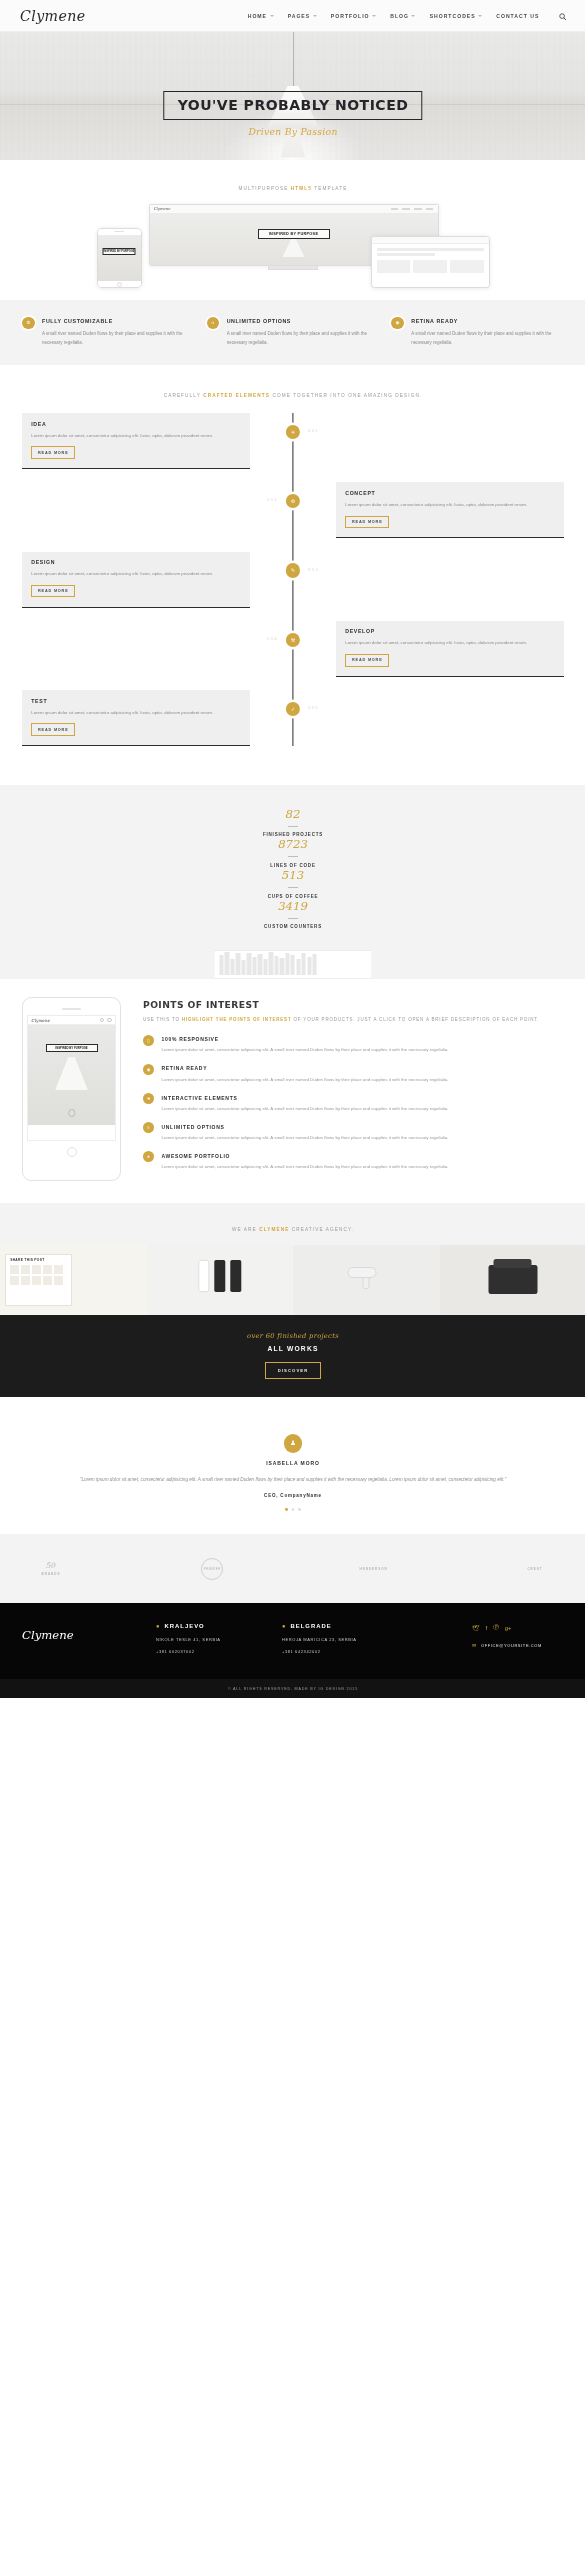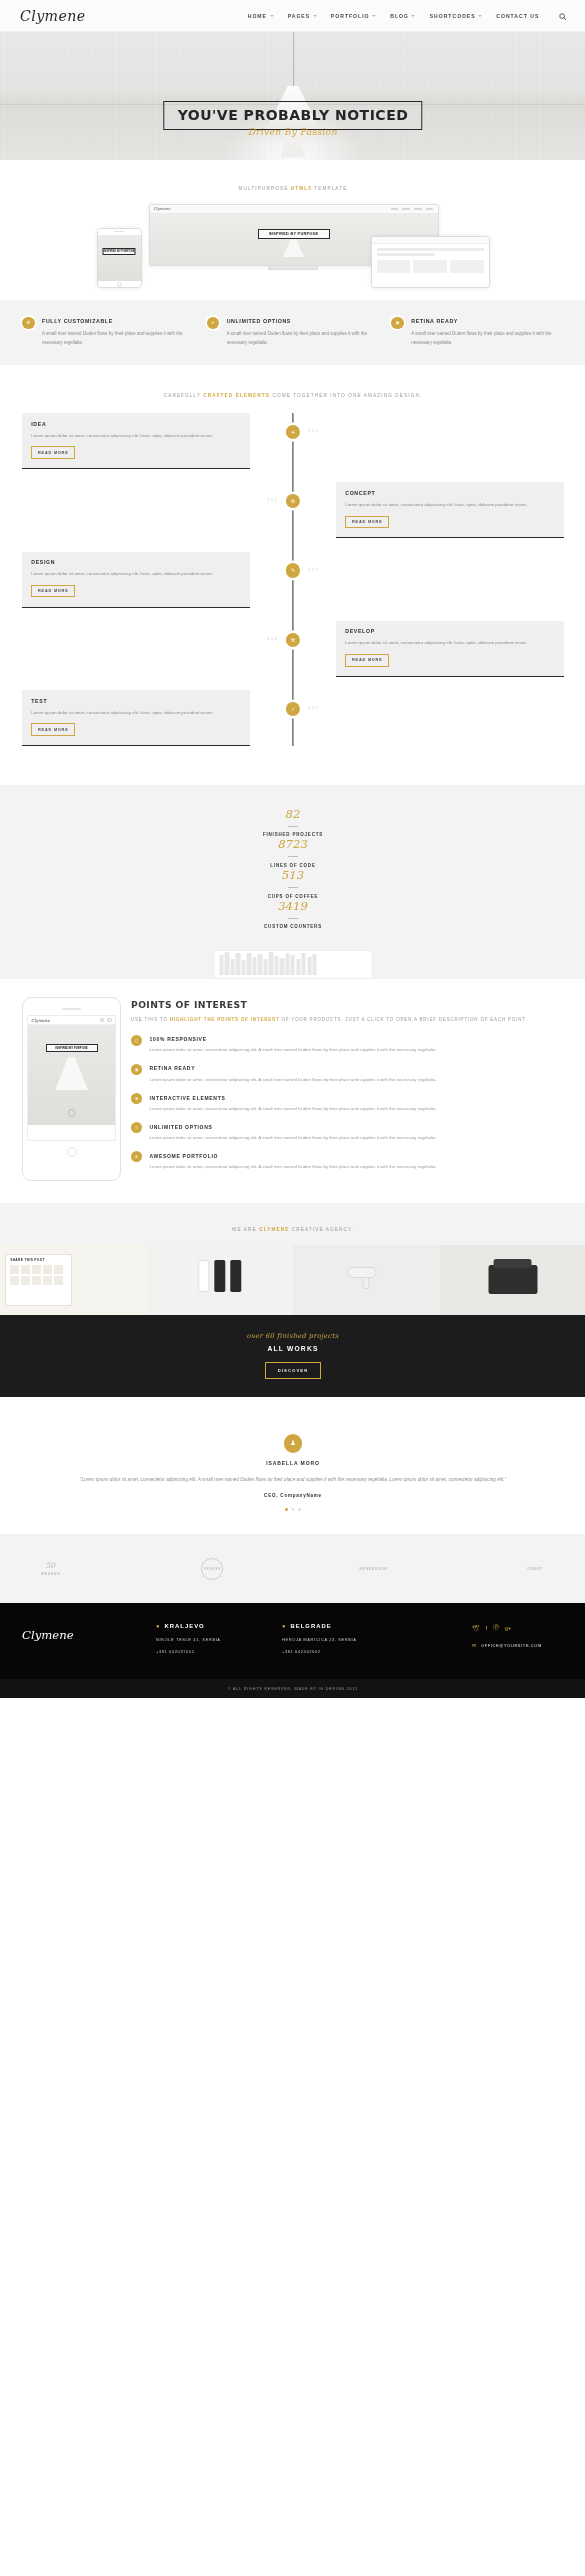--- a/index.html
+++ b/index.html
@@ -59,21 +59,21 @@
   .hero-seam { position: absolute; left:0; right:0; top: 56%; height:0.8px; background: rgba(0,0,0,.07); }
   .cord { position:absolute; left:50%; top:0; width:0.8px; height:55px; background: rgba(0,0,0,.22); }
   .lamp { position:absolute; left:50%; top:54px; transform: translateX(-50%);
     width: 54px; height: 44px;
     background: linear-gradient(180deg,#fdfdfd,#f3f2f0 70%, #e8e7e4);
     clip-path: polygon(40% 0, 60% 0, 100% 100%, 0% 100%);
     box-shadow: 0 1.7px 5px rgba(0,0,0,.06); }
   .lamp-base { position:absolute; left:50%; top:97px; transform:translateX(-50%); width:25px; height:28.5px;
      background: linear-gradient(180deg, rgba(245,244,242,.9), rgba(233,232,229,.7)); clip-path: polygon(30% 0,70% 0,100% 100%,0 100%);}
   .hero-box {
-    position: absolute; left: 50%; top: 69px; transform: translateX(-50%);
+    position: absolute; left: 50%; top: 59px; transform: translateX(-50%);
     border: 1.7px solid #26262a;
     padding: 5px 13.4px 5.9px;
     background: rgba(255,255,255,.06);
   }
   .hero-box h1 {
     font-size: 14px;
     font-weight: 700;
     letter-spacing: 0.5px;
     color: #26262a;
     white-space: nowrap;
@@ -184,21 +184,21 @@
   .counters { background:#f3f3f3; padding: 22px 0 16.7px; display:flex; position:relative;flex-direction:column;}
   .cnt { flex:1; text-align:center; }
   .cnt .v { font-family:"DejaVu Serif",serif; font-style:italic; font-size:11.7px; color:#cfa63f; }
   .cnt .dash { width:10px;height:0.8px;background:#bdbdbd;margin:5px auto 5.9px;}
   .cnt .l { font-size:4.5px; letter-spacing:0.8px; font-weight:700; color:#3a3a3e; text-transform:uppercase;}
   .books { height: 33px; background:#f3f3f3; position:relative; overflow:hidden;}
   .books .shelf { position:absolute;left:50%;transform:translateX(-50%);bottom:0;width:159px;height:28.5px;background:#fff;border:0.8px solid #ededed;display:flex;align-items:flex-end;gap:1.3px;padding:0 5px 2.5px;}
   .books .shelf i { display:block; width:4.2px; background:#e7e7e7;}
 
   
-  .poi { background:#fff; padding: 18.4px 22px 22px; display:flex; gap: 10px; }
+  .poi { background:#fff; padding: 18.4px 22px 22px; display:flex; gap: 22px; }
   .poi-phone { width: 99px; flex:0 0 99px; border:1.3px solid #e2e2e2; border-radius:9.2px; padding:10px 4.2px; background:#fff;}
   .poi-phone .speaker{width:18.4px;height:1.7px;background:#e6e6e6;border-radius:1.7px;margin:0 auto 5px;}
   .poi-phone .scr{border:0.8px solid #ededed;height:126px;background:#fff;overflow:hidden;}
   .poi-phone .scr .bar{height:9.2px;display:flex;align-items:center;padding:0 3.3px;border-bottom:0.8px solid #f0f0f0;}
   .poi-phone .scr .bar .lg{font-family:"DejaVu Serif",serif;font-style:italic;font-size:4.2px;color:#444;}
   .poi-phone .scr .bar .ic{margin-left:auto;display:flex;gap:3.3px;align-items:center;}
   .poi-phone .scr .bar .ic i{width:4.2px;height:4.2px;border:0.8px solid #ccc;border-radius:50%;display:block;}
   .poi-phone .scr .img{height:100px;background:linear-gradient(180deg,#e9e9e7,#dededb);position:relative;}
   .poi-phone .scr .img .plate{position:absolute;left:50%;top:18.4px;transform:translateX(-50%);width:52px;height:8.4px;border:0.8px solid #2b2b2b;background:rgba(255,255,255,.8);font-size:2.8px;font-weight:700;display:flex;align-items:center;justify-content:center;color:#222;}
   .poi-phone .scr .img .lm{position:absolute;left:50%;top:32px;transform:translateX(-50%);width:33px;height:33px;background:#f8f8f6;clip-path:polygon(40% 0,60% 0,100% 100%,0 100%);}

